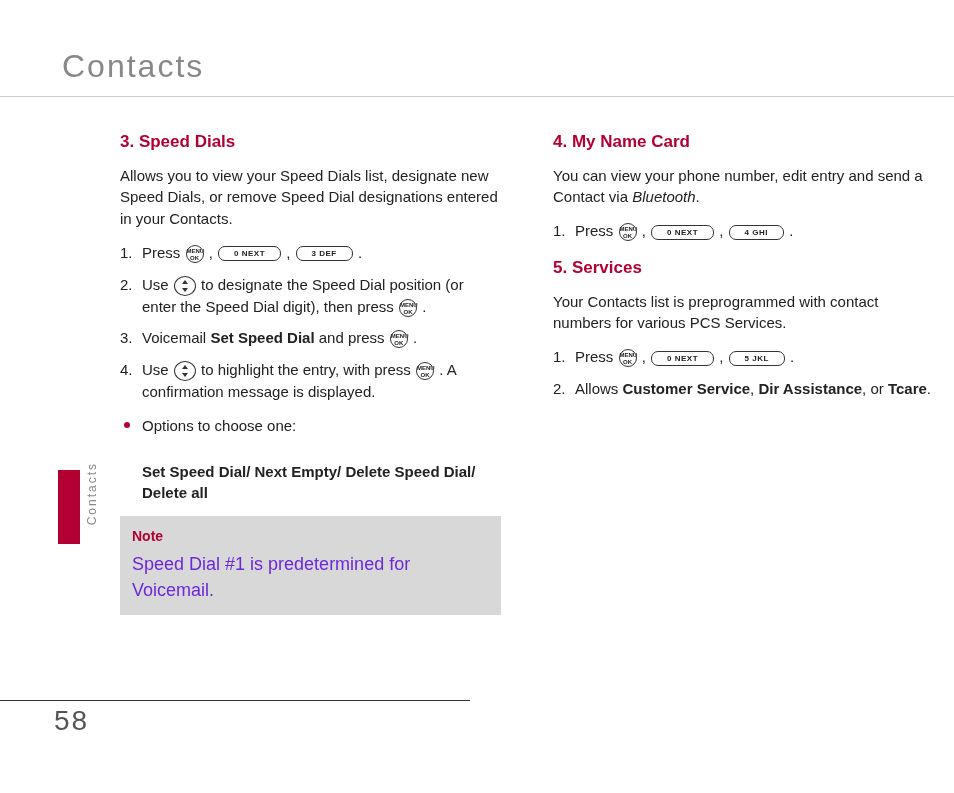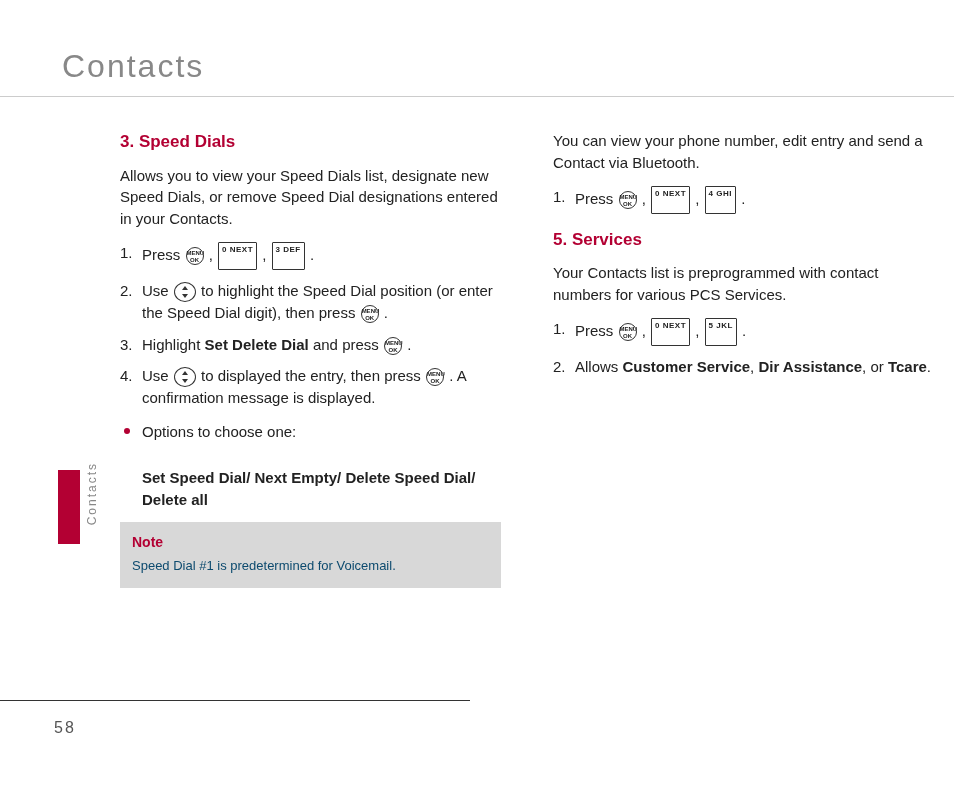--- a/index.html
+++ b/index.html
@@ -74,21 +74,21 @@
     content: "";
     position: absolute;
     left: 4px;
     top: 7px;
     width: 6px;
     height: 6px;
     background: #b30033;
     border-radius: 50%;
   }
   .bold { font-weight: bold; }
-  .italic { }
+  .italic { font-style: italic; }
   .key {
     display: inline-block;
     vertical-align: middle;
     margin: 0 1px;
   }
   .key-ok {
     width: 18px; height: 18px;
     border: 1.4px solid #333;
     border-radius: 50%;
     font-size: 6px;
@@ -120,45 +120,45 @@
     position: absolute;
     left: 50%; bottom: 3px;
     margin-left: -3px;
     width: 0; height: 0;
     border-left: 3px solid transparent;
     border-right: 3px solid transparent;
     border-top: 4px solid #333;
   }
   .key-rect {
     min-width: 28px;
-    height: 28px;
+    height: 15px;
     border: 1.4px solid #333;
-    border-radius: 1px;
+    border-radius: 7px;
     font-size: 8px;
     line-height: 14px;
     text-align: center;
-    padding: 0 3px;
+    padding: 0 15px;
     box-sizing: border-box;
     font-weight: bold;
     letter-spacing: 0.5px;
   }
   .note-box {
     background: #d8d8d8;
     padding: 10px 12px 12px 12px;
     margin-top: 6px;
   }
   .note-head {
     color: #b30033;
     font-weight: bold;
     font-size: 14px;
     margin-bottom: 4px;
   }
   .note-body {
-    font-size: 13px;
-    color: #0c4a6e;
+    font-size: 18px;
+    color: #6d28d9;
   }
   .side-tab {
     position: absolute;
     left: 58px;
     top: 470px;
     width: 22px;
     height: 74px;
     background: #b30033;
   }
   .side-label {
@@ -176,21 +176,21 @@
     bottom: 92px;
     left: 0;
     width: 470px;
     height: 1px;
     background: #333;
   }
   .page-num {
     position: absolute;
     bottom: 56px;
     left: 54px;
-    font-size: 16px;
+    font-size: 28px;
     color: #555;
     letter-spacing: 2px;
   }
   .mt { margin-top: 14px; }
 </style>
 </head>
 <body>
 
 <div class="page-title">Contacts</div>
 <div class="rule-top"></div>
@@ -209,50 +209,51 @@
         <span class="num">1.</span>
         <span>Press </span>
         <span class="key key-ok"><span>MENU</span><br><span>OK</span></span> ,
         <span class="key key-rect">0 NEXT</span> ,
         <span class="key key-rect">3 DEF</span> .
       </li>
       <li>
         <span class="num">2.</span>
         <span>Use </span>
         <span class="key key-nav"></span>
-        <span> to highlight the Speed Dial position (or enter the Speed Dial digit), then press </span>
+        <span> to designate the Speed Dial position (or enter the Speed Dial digit), then press </span>
         <span class="key key-ok"><span>MENU</span><br><span>OK</span></span> .
       </li>
       <li>
         <span class="num">3.</span>
-        <span>Highlight </span><span class="bold">Set Delete Dial</span><span> and press </span>
+        <span>Voicemail </span><span class="bold">Set Speed Dial</span><span> and press </span>
         <span class="key key-ok"><span>MENU</span><br><span>OK</span></span> .
       </li>
       <li>
         <span class="num">4.</span>
         <span>Use </span>
         <span class="key key-nav"></span>
-        <span> to displayed the entry, then press </span>
+        <span> to highlight the entry, with press </span>
         <span class="key key-ok"><span>MENU</span><br><span>OK</span></span>
         <span>. A confirmation message is displayed.</span>
       </li>
     </ol>
 
     <div class="bullet-row">
       <span>Options to choose one:</span>
     </div>
     <p class="para bold" style="padding-left:22px">Set Speed Dial/ Next Empty/ Delete Speed Dial/ Delete all</p>
 
     <div class="note-box">
       <div class="note-head">Note</div>
       <div class="note-body">Speed Dial #1 is predetermined for Voicemail.</div>
     </div>
   </div>
 
   <div class="col">
+    <p class="section-head">4. My Name Card</p>
     <p class="para">
       <span>You can view your phone number, edit entry and send a Contact via </span><span class="italic">Bluetooth</span><span>.</span>
     </p>
     <ol class="steps">
       <li>
         <span class="num">1.</span>
         <span>Press </span>
         <span class="key key-ok"><span>MENU</span><br><span>OK</span></span> ,
         <span class="key key-rect">0 NEXT</span> ,
         <span class="key key-rect">4 GHI</span> .

